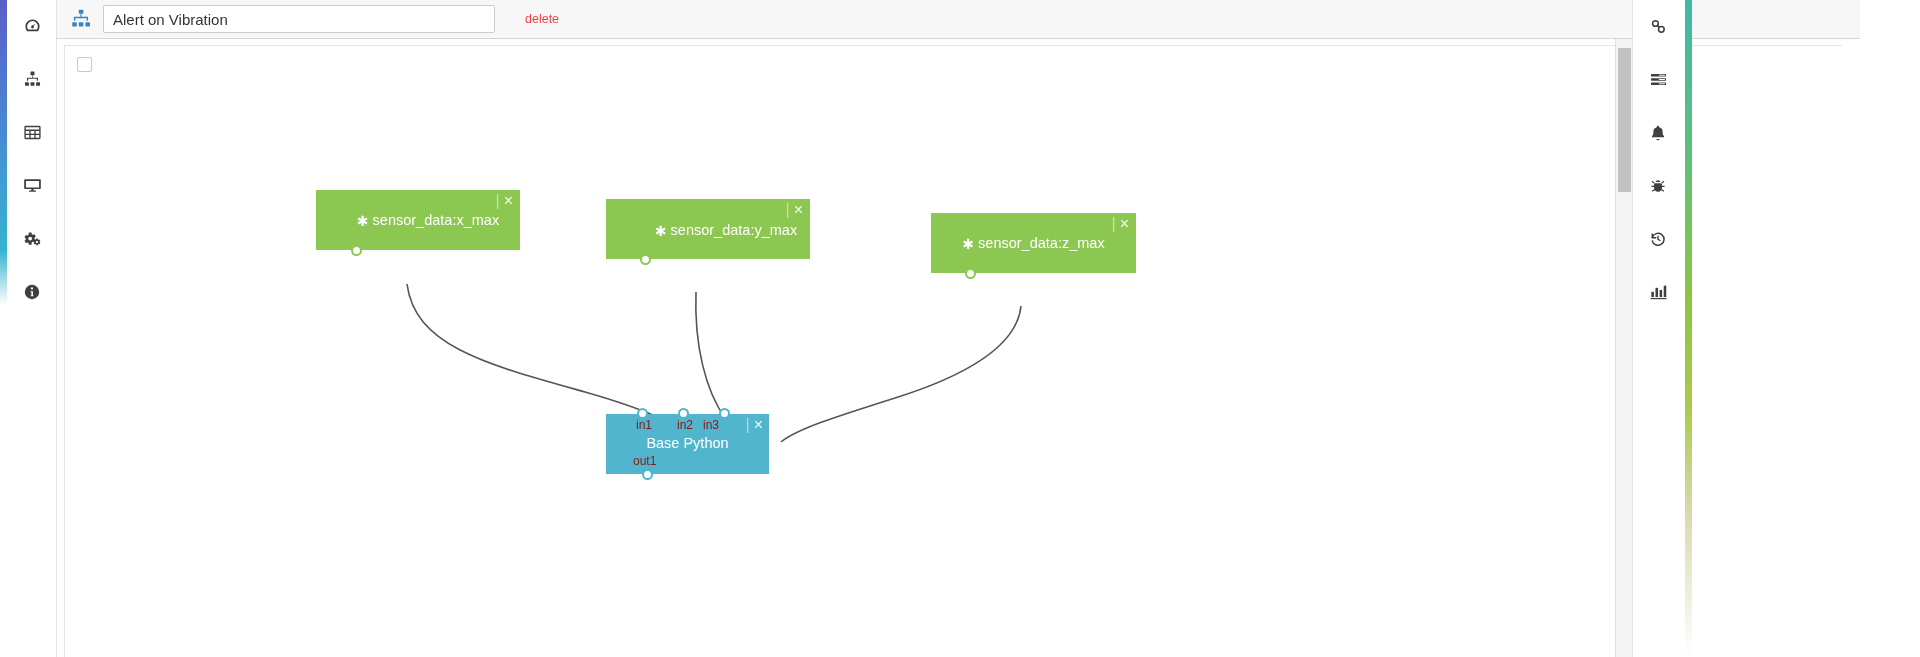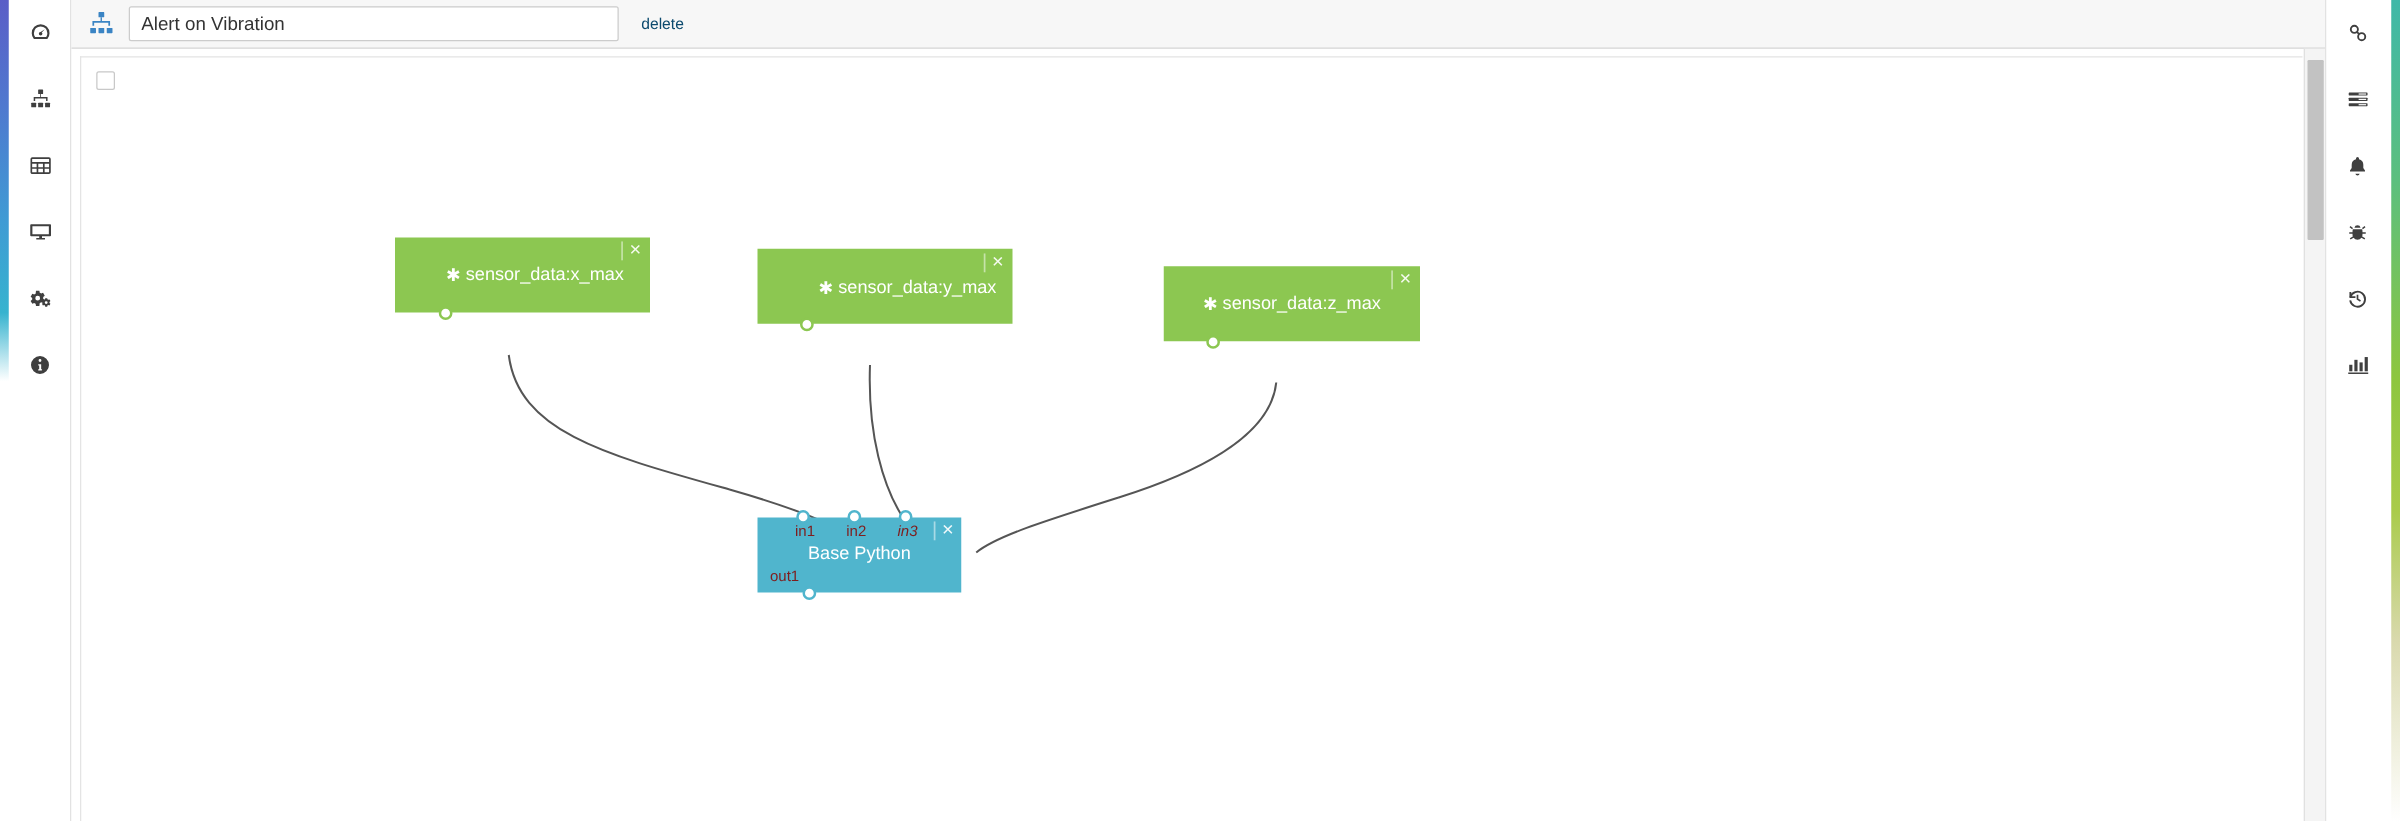--- a/index.html
+++ b/index.html
@@ -8,21 +8,21 @@
     margin: 0; padding: 0;
     width: 1920px; height: 657px;
     overflow: hidden;
     background: #ffffff;
     font-family: "Liberation Sans", sans-serif;
     -webkit-font-smoothing: antialiased;
   }
 
   #app {
     position: relative;
-    width: 1920px;
+    width: 1692px;
     height: 657px;
     background: #ffffff;
   }
 
   
   .left-rail {
     position: absolute;
     left: 0; top: 0;
     width: 57px; height: 657px;
     background: #ffffff;
@@ -91,23 +91,23 @@
     border: 1px solid #cccccc;
     background: #ffffff;
     border-radius: 2px;
     padding: 0 9px;
     font-family: "Liberation Sans", sans-serif;
     font-size: 15px;
     color: #333333;
     outline: none;
   }
   .delete-link {
-    margin-left: 18px;
+    margin-left: 30px;
     font-size: 12.5px;
-    color: #0c4a6e;
+    color: #ef4444;
     text-decoration: none;
     cursor: pointer;
   }
 
   
   .canvas-wrap {
     position: absolute;
     left: 57px; top: 39px;
     width: 1803px; height: 618px;
     background: #ffffff;
@@ -333,31 +333,31 @@
           <div class="port green-port" style="left:34px; top:55px;"></div>
         </div>
 
         <div class="node blue" style="left:541px; top:368px; width:163px; height:60px;">
           <span class="node-close" style="top:3px; right:5px;">
             <span class="bar">|</span><span>×</span>
           </span>
 
           <span class="port-label" style="left:30px; top:4px;">in1</span>
           <span class="port-label" style="left:71px; top:4px;">in2</span>
-          <span class="port-label" style="left:112px; top:4px;font-style:italic;">in3</span>
+          <span class="port-label" style="left:97px; top:4px;">in3</span>
 
           <div class="port blue-port" style="left:31px; top:-6px;"></div>
           <div class="port blue-port" style="left:72px; top:-6px;"></div>
           <div class="port blue-port" style="left:113px; top:-6px;"></div>
 
           <div class="node-label" style="top:21px;">
             <span>Base Python</span>
           </div>
 
-          <span class="port-label" style="left:10px; top:40px;">out1</span>
+          <span class="port-label" style="left:27px; top:40px;">out1</span>
           <div class="port blue-port" style="left:36px; top:55px;"></div>
         </div>
 
       </div>
     </div>
   </div>
 
   <div class="vscroll-track" style="right:60px;">
     <div class="vscroll-thumb"></div>
   </div>

